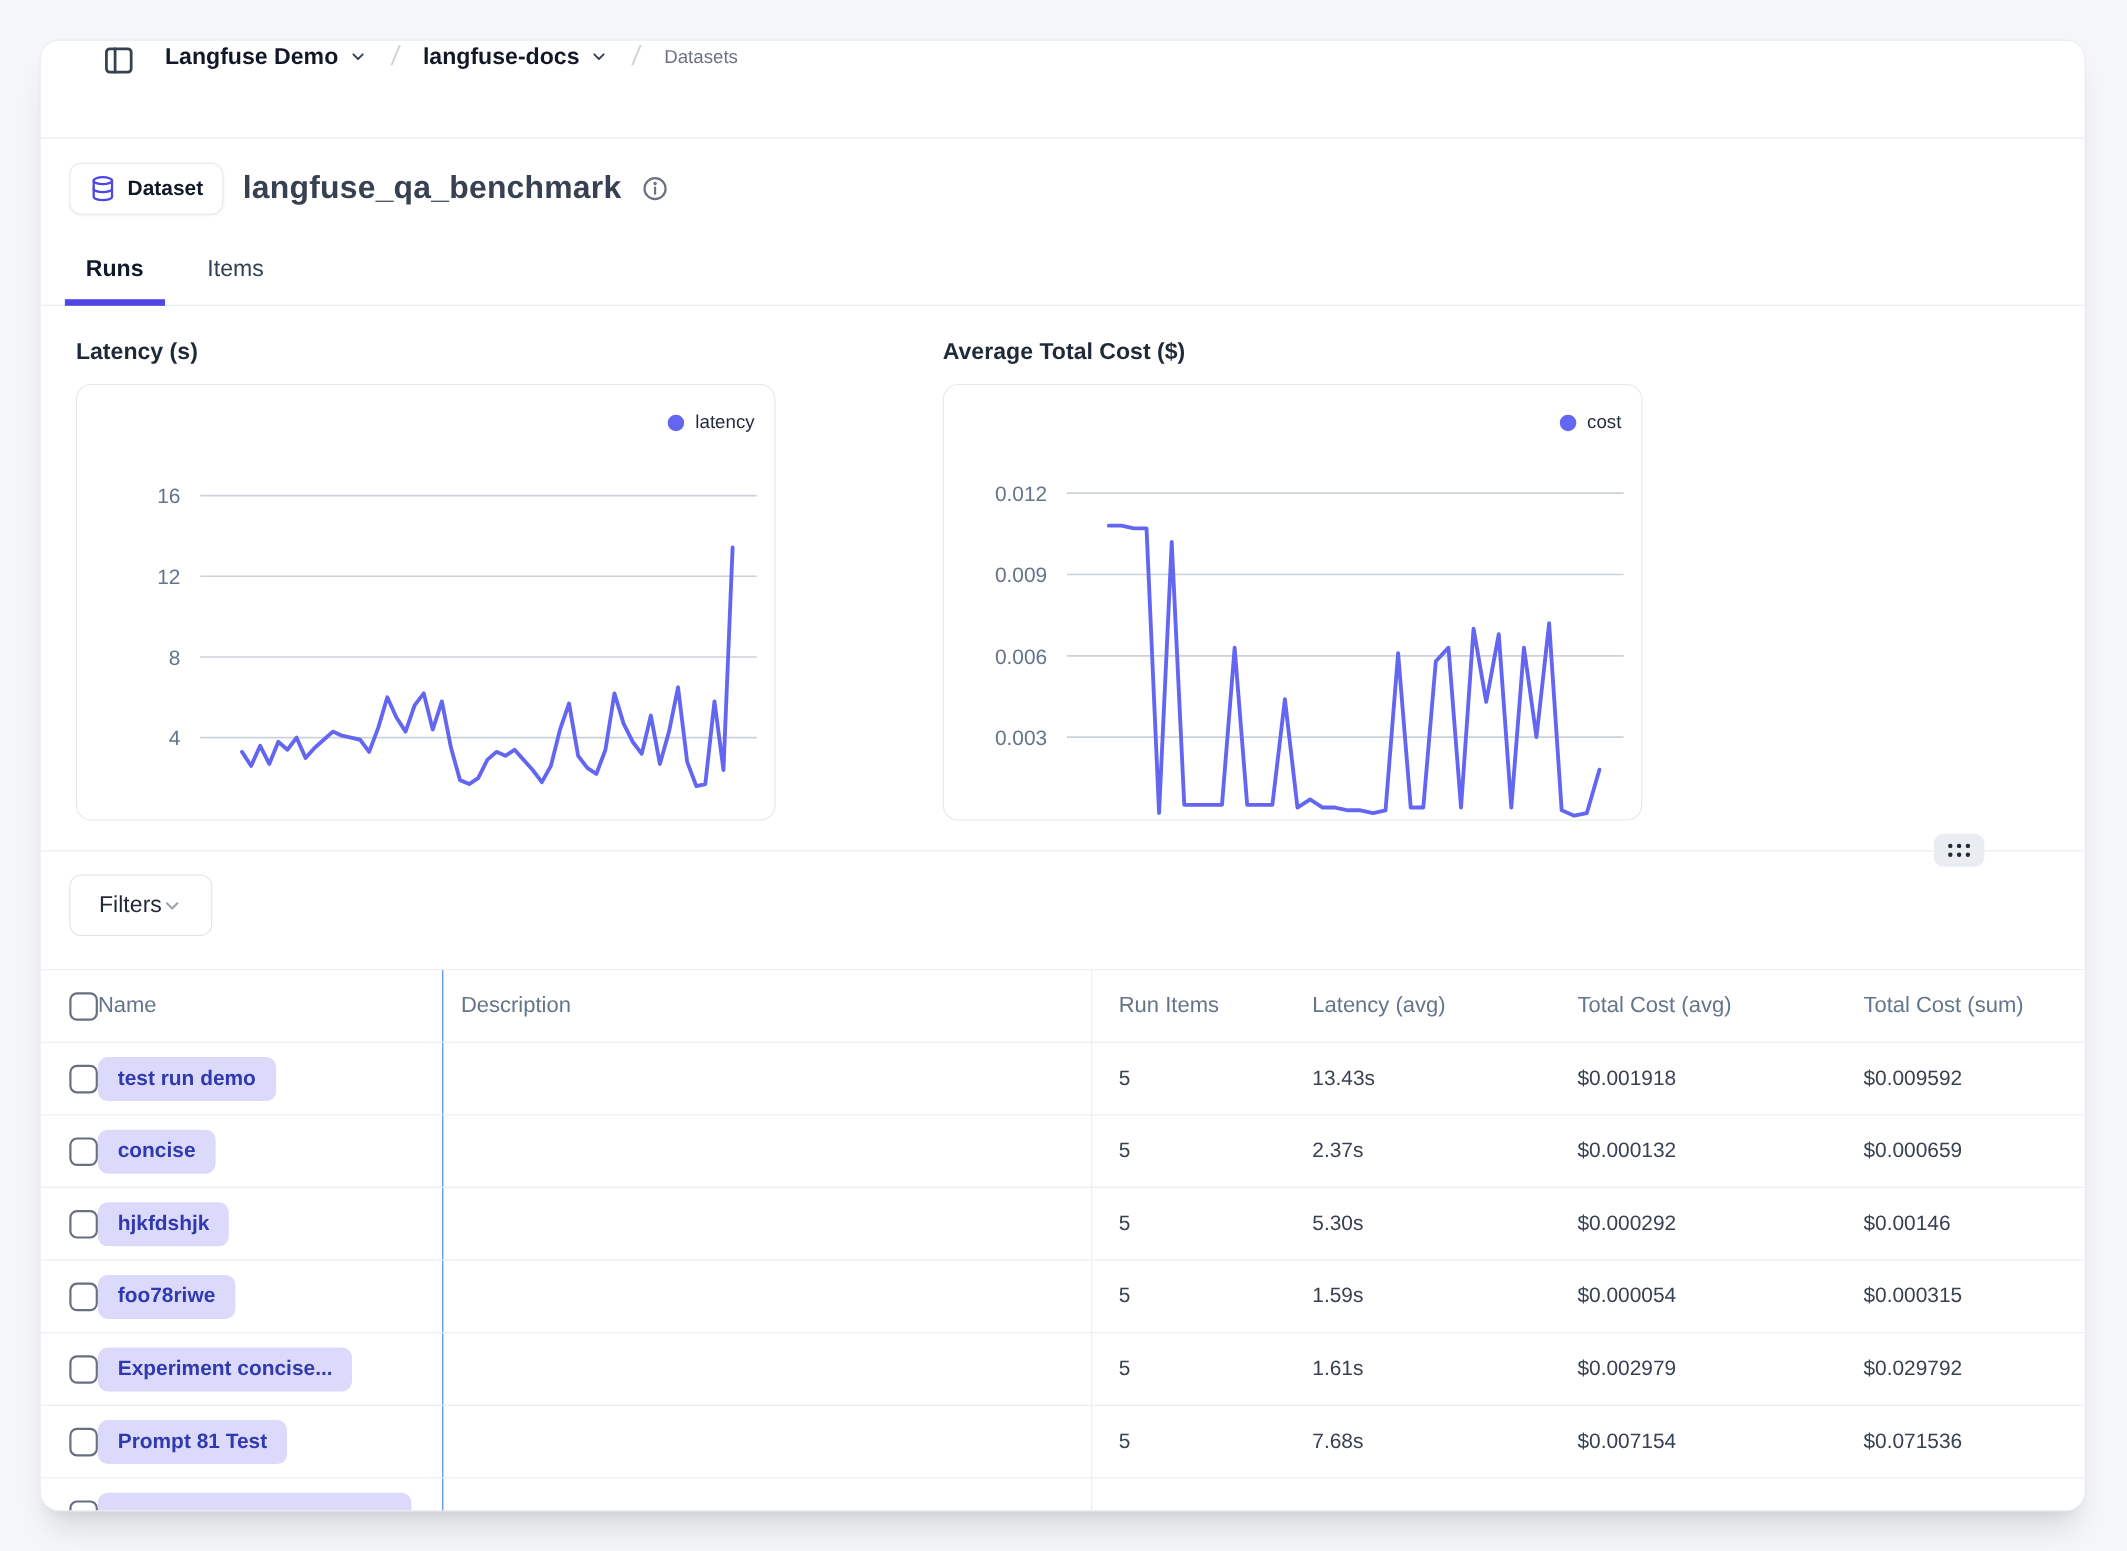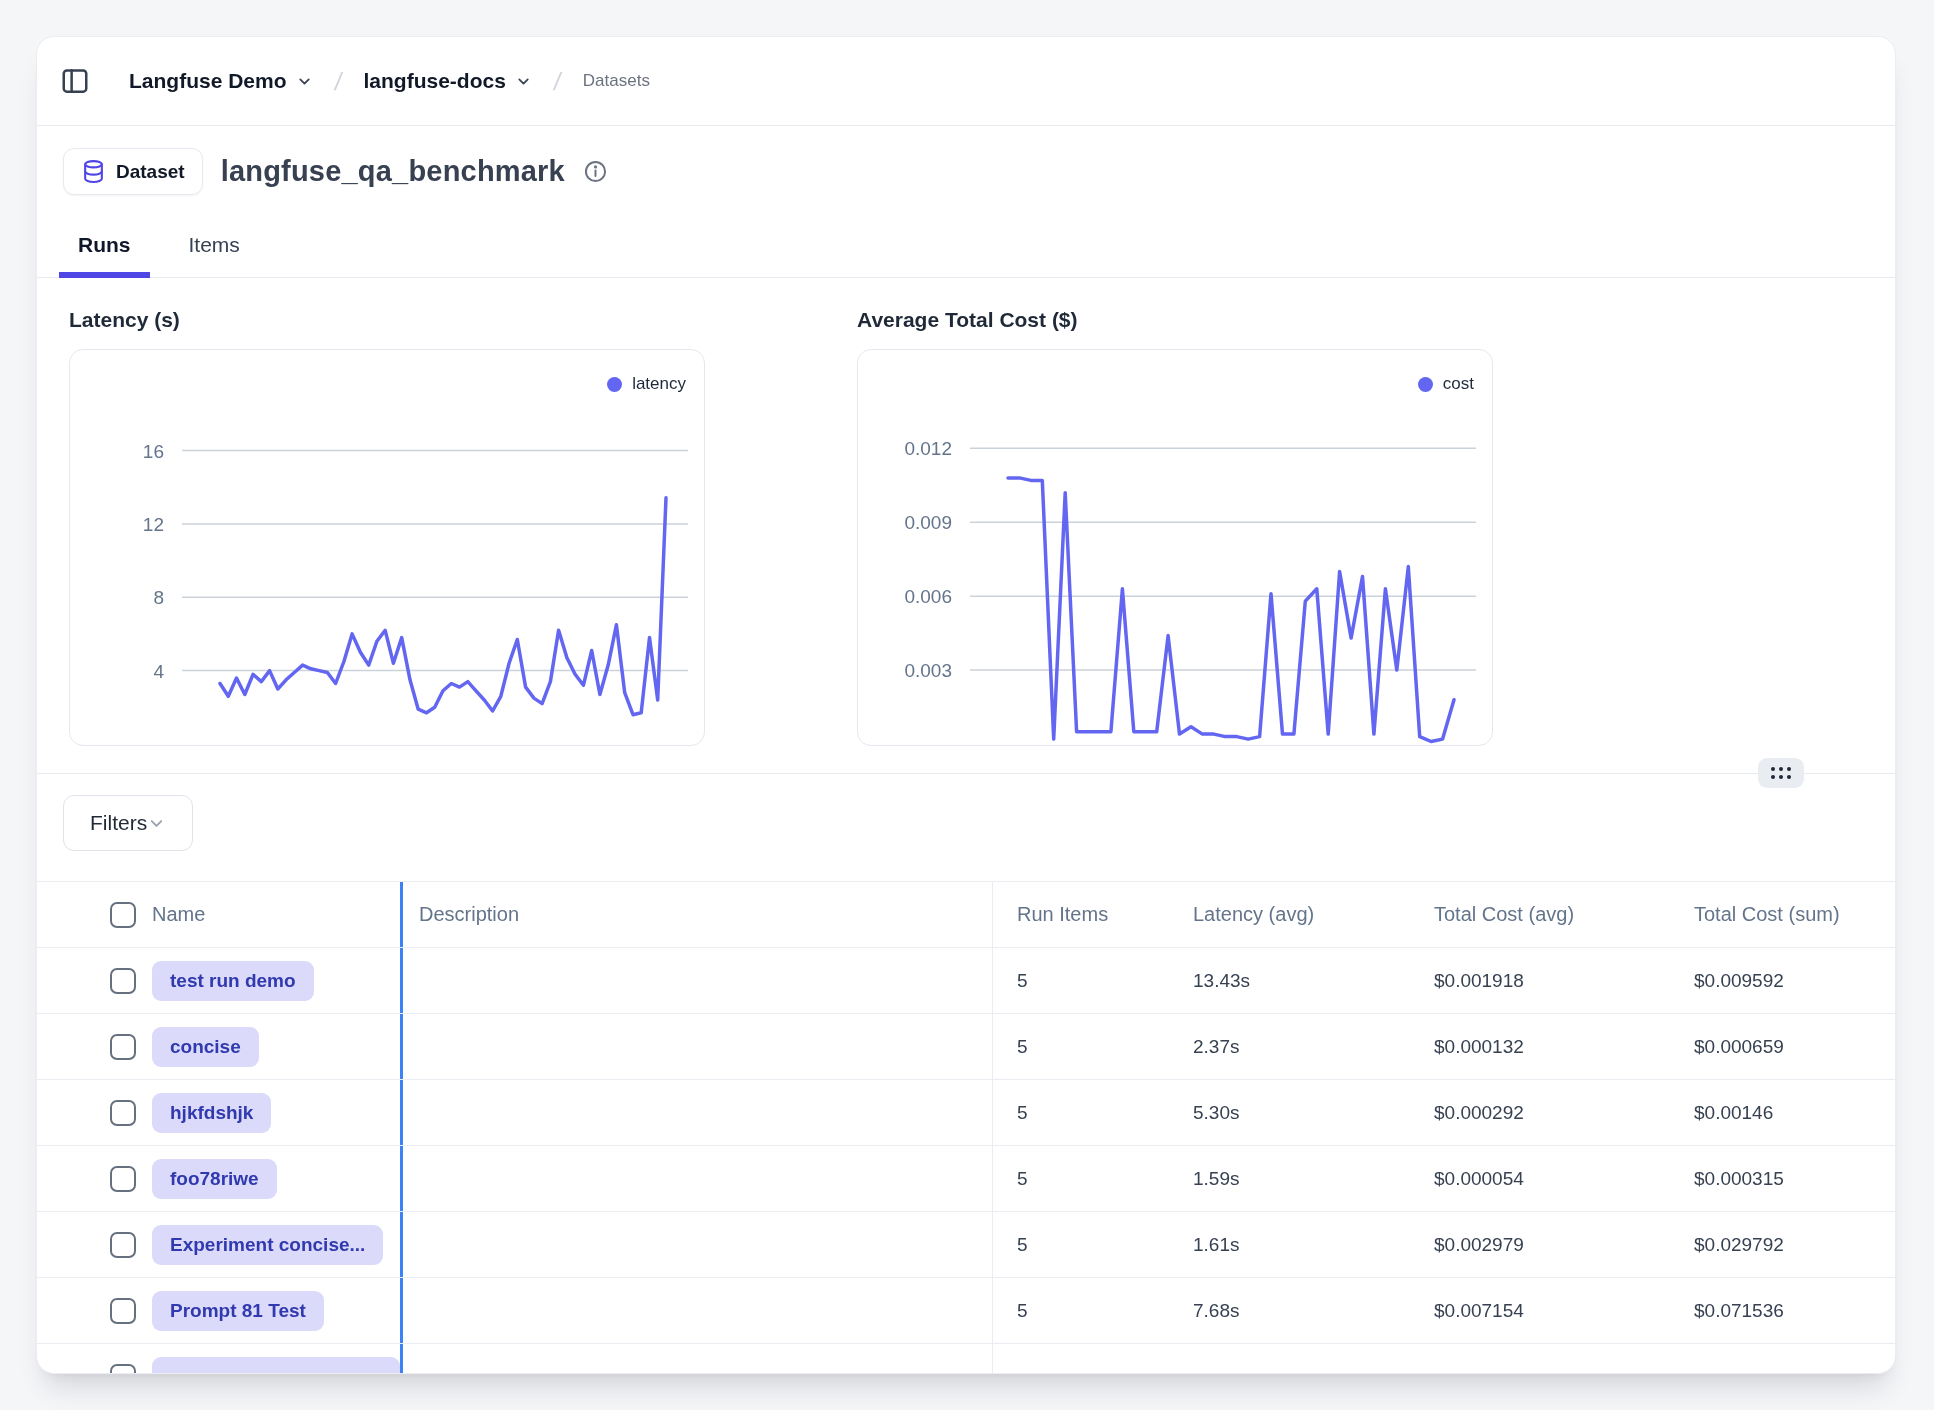--- a/index.html
+++ b/index.html
@@ -4,21 +4,21 @@
 <style>
   * { margin:0; padding:0; box-sizing:border-box; }
   html,body { width:1934px; height:1410px; overflow:hidden;
     font-family:"Liberation Sans","DejaVu Sans",sans-serif; background:#f5f6f8; }
   .page { position:relative; width:1934px; height:1410px; background:#f5f6f8; }
   .window { position:absolute; left:36px; top:36px; width:1860px; height:1338px;
     background:#ffffff; border:1px solid #ececf1; border-radius:18px; overflow:hidden;
     box-shadow:0 22px 28px -10px rgba(15,23,42,.14), 0 8px 12px -8px rgba(15,23,42,.08); }
 
   
-  .topbar { height:89px; display:flex; align-items:center; padding-left:20px; gap:36px;
+  .topbar { height:89px; display:flex; align-items:flex-start; padding-left:53px; gap:24px;
     border-bottom:1px solid #e8eaf0; }
   .icon-btn { display:flex; align-items:center; justify-content:center; width:36px; height:36px;
     background:none; border:none; cursor:pointer; }
   .crumbs { display:flex; align-items:center; gap:22px; }
   .crumb { display:flex; align-items:center; gap:9px; background:none; border:none; cursor:pointer;
     font-family:inherit; font-size:21px; font-weight:600; color:#111827; }
   .crumb-sep { font-size:25px; color:#d1d5db; font-weight:400; transform:skewX(-8deg); }
   .crumb-muted { font-size:17px; font-weight:500; color:#6b7280; }
 
   
@@ -59,21 +59,21 @@
   .filters-btn { display:inline-flex; align-items:center; justify-content:center; 
     height:56px; padding:0 26px; background:#fff; border:1px solid #dfe3ea; border-radius:11px;
     cursor:pointer; font-family:inherit; font-size:21px; font-weight:500; color:#1f2937; }
 
   
   .runs-table { margin-top:30px; border-top:1px solid #e9edf1; }
   .t-row { display:grid; grid-template-columns:366px 590px 176px 241px 260px 1fr;
     height:66px; align-items:center; border-bottom:1px solid #e9edf1; }
   .t-head .cell { font-size:20px; font-weight:500; color:#64748b; }
   .cell { padding-left:24px; font-size:19px; color:#374151; height:100%; display:flex; align-items:center; }
-  .cell.name-cell { gap:16px; padding-left:26px; border-right:3px solid #3b82f6;margin-left:47px; }
+  .cell.name-cell { padding-left:26px; border-right:1px solid #3b82f6; }
   .cell.desc-cell { padding-left:16px; border-right:1px solid #e9edf1; }
   .checkbox { flex:0 0 auto; width:26px; height:26px; background:#fff;
     border:2px solid #67707e; border-radius:7px; cursor:pointer; }
   .run-badge { display:inline-block; padding:9px 18px; background:#dcdafa; color:#3039ae;
     font-size:19px; font-weight:700; border-radius:9px; cursor:pointer; white-space:nowrap; }
   .run-badge.empty { width:285px; height:40px; }
   svg { display:block; }
 </style>
 </head>
 <body>

